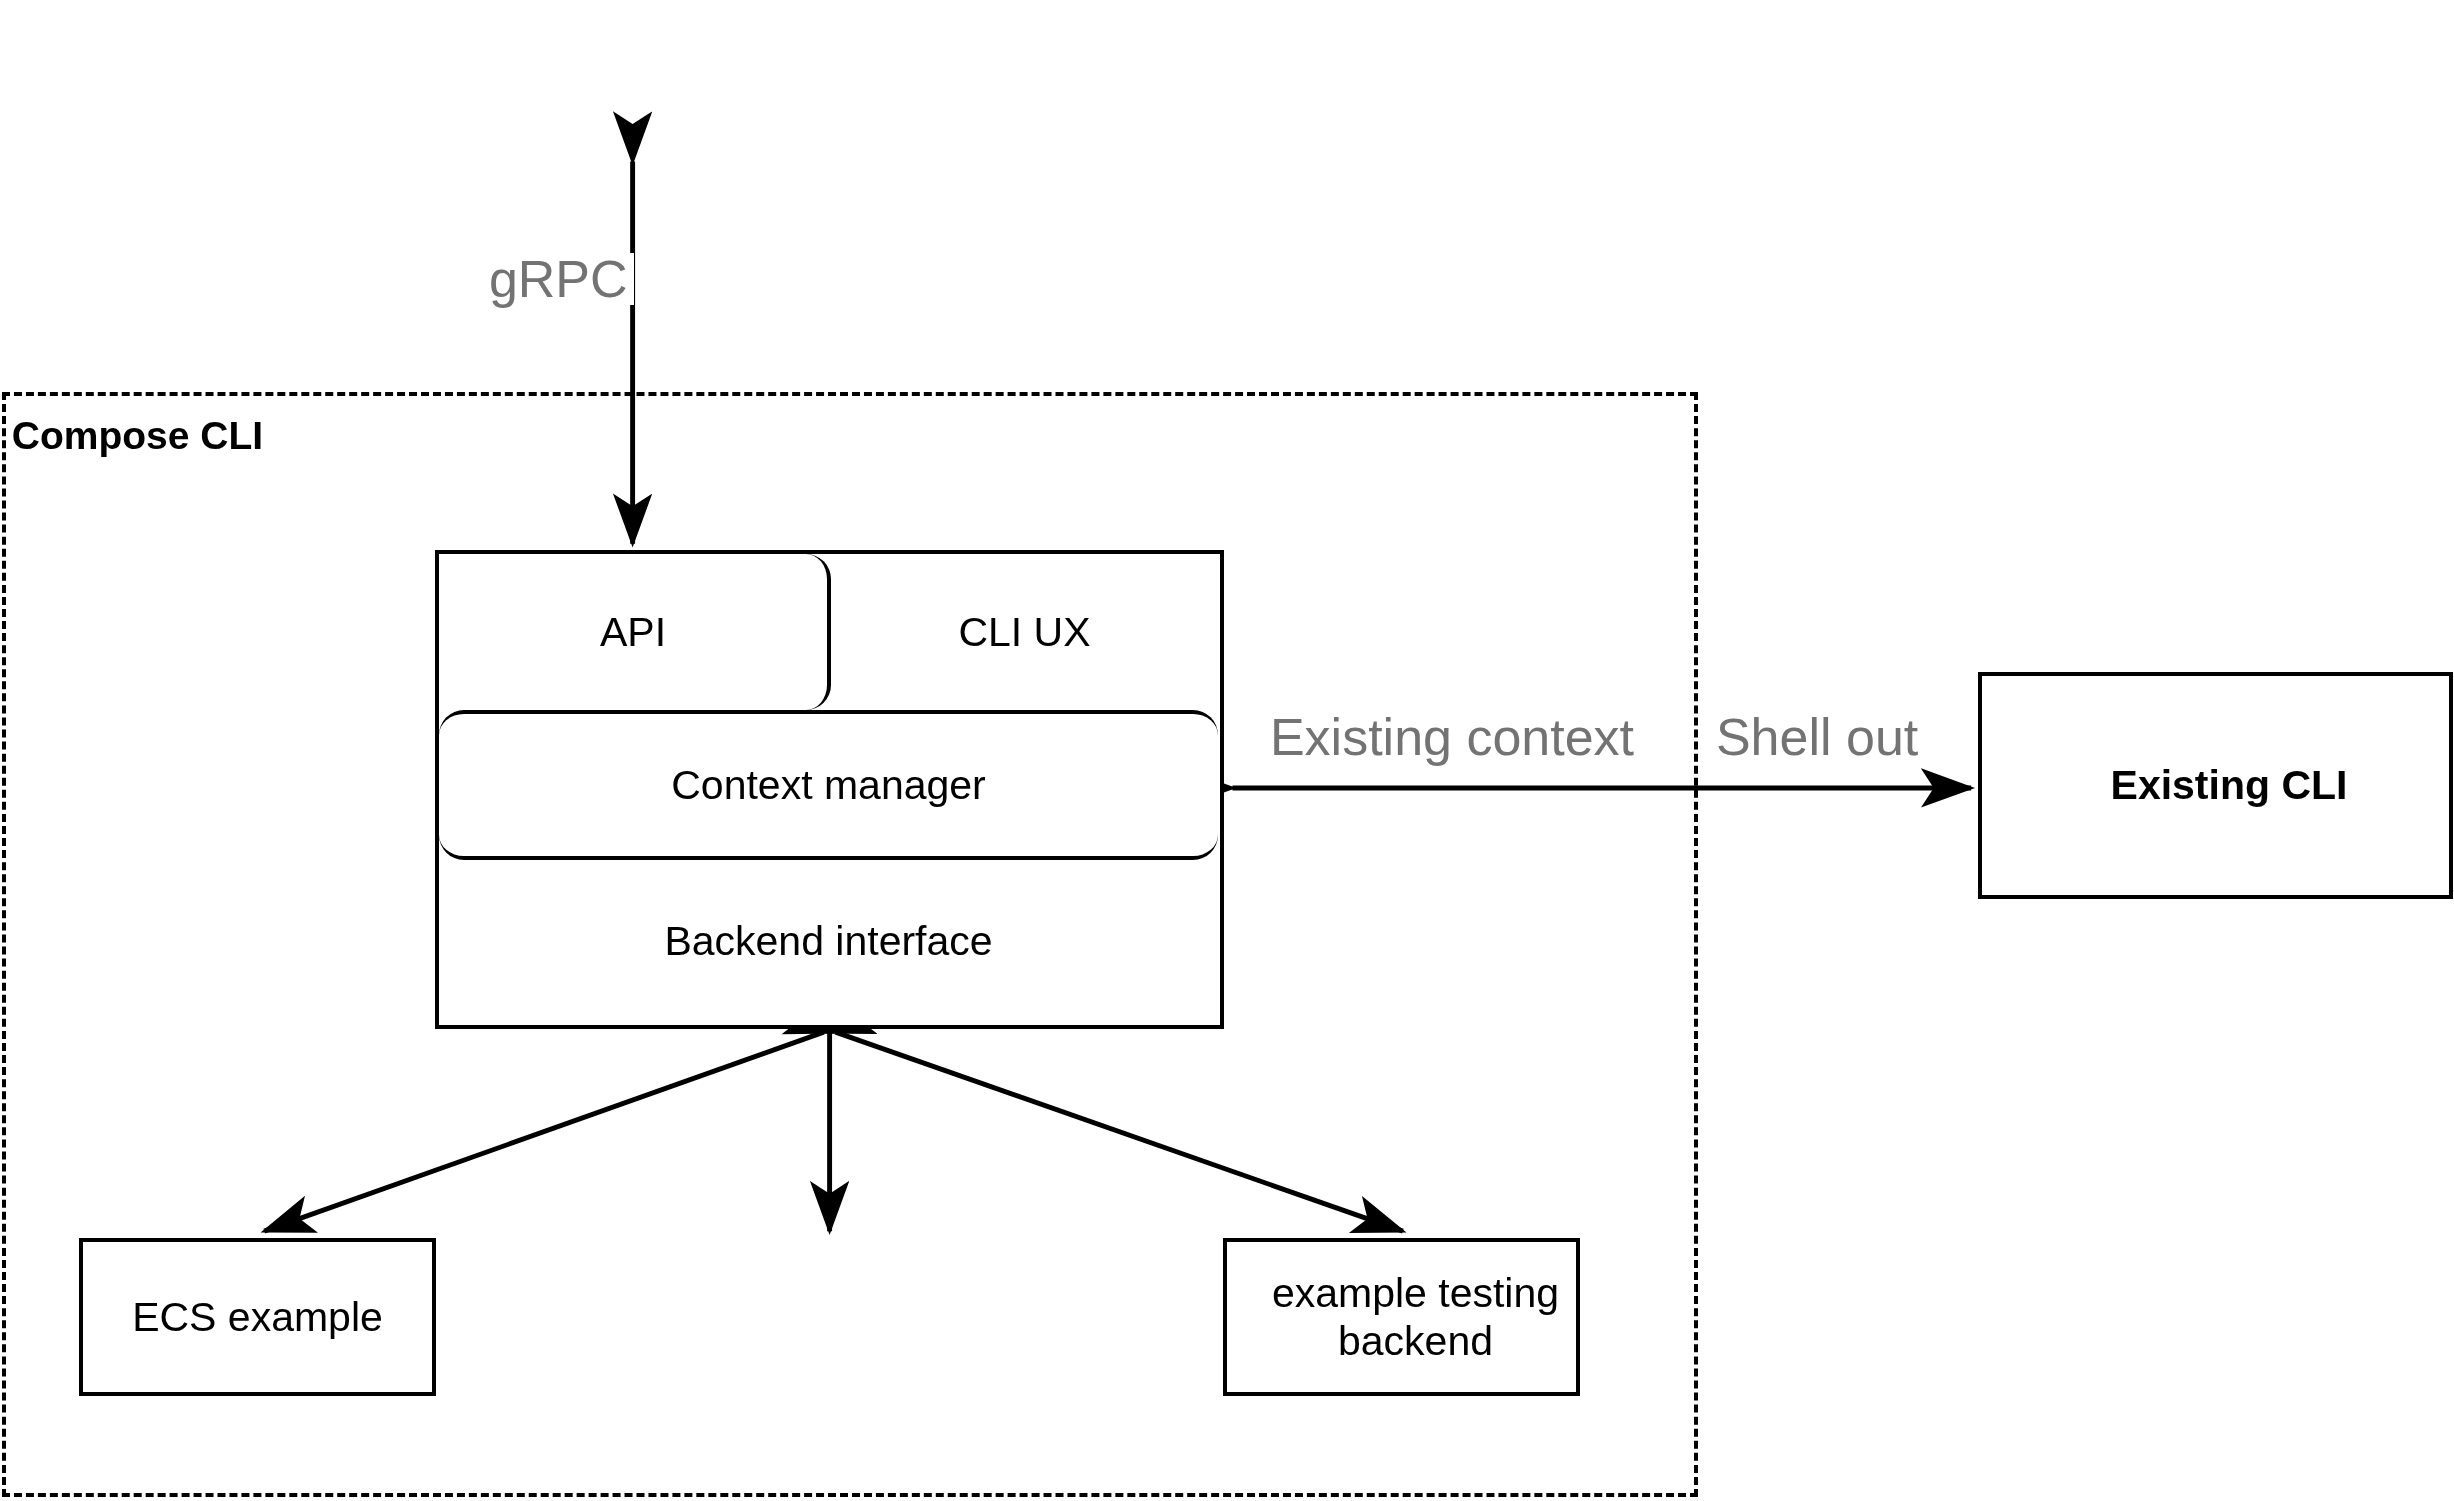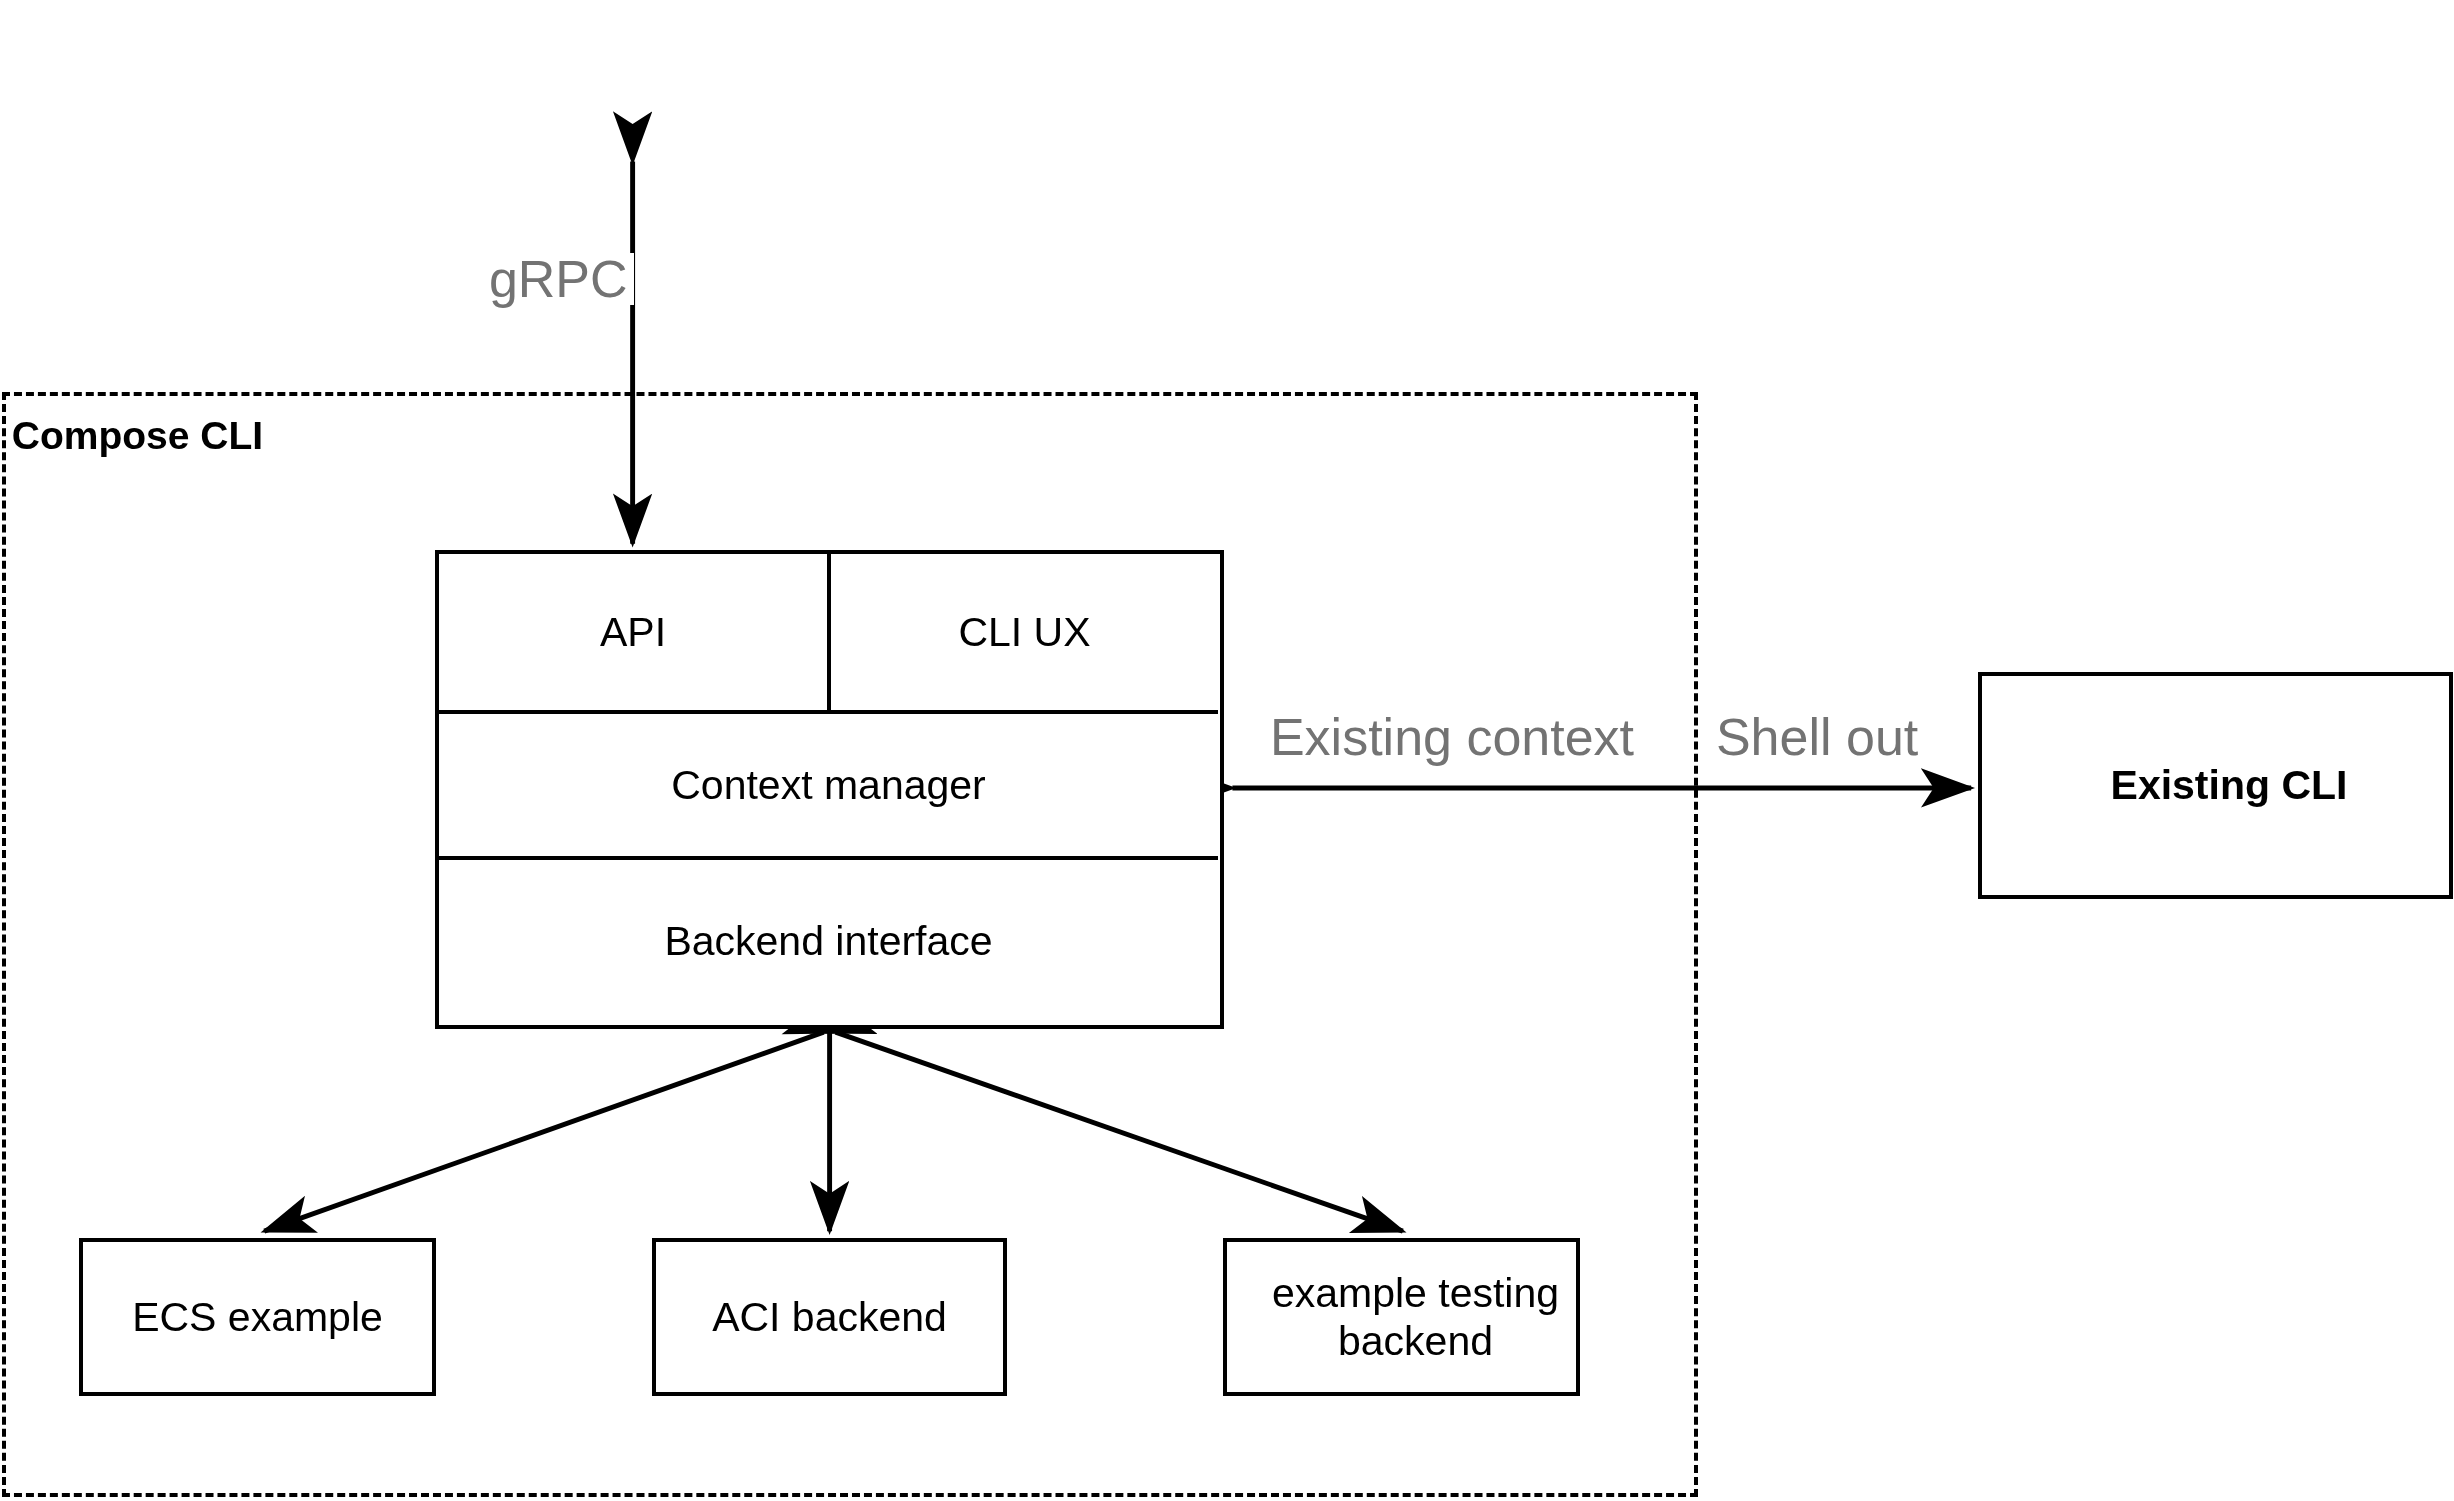--- a/index.html
+++ b/index.html
@@ -41,20 +41,21 @@
     position: absolute;
     box-sizing: border-box;
     background: transparent;
     display: flex;
     align-items: center;
     justify-content: center;
     text-align: center;
     color: #000000;
     font-size: 41px;
     line-height: 1.18;
+    border-radius: 25px;
   }
   .dashed-group {
     position: absolute;
     box-sizing: border-box;
     border: 4.9px dashed #000000;
     background: transparent;
   }
   .group-label {
     position: absolute;
     font-size: 39px;
@@ -132,23 +133,20 @@
   <div class="edge-label" style="left:483px; top:253px;">gRPC</div>
 
   <div class="box bold" style="left:1978px; top:672px; width:475px; height:227px;padding-left:27px;">
     <span>Existing CLI</span>
   </div>
 
   <div class="box" style="left:79px; top:1238px; width:357px; height:158px;">
     <span>ECS example</span>
   </div>
 
-  <div class="box" style="left:652px; top:1238px; width:355px; height:158px;">
-    <span>ACI backend</span>
-  </div>
 
   <div class="box" style="left:1223px; top:1238px; width:357px; height:158px;padding-left:28px;">
     <span>
       <span>example testing</span><br>
       <span>backend</span>
     </span>
   </div>
 
 </div>
 

